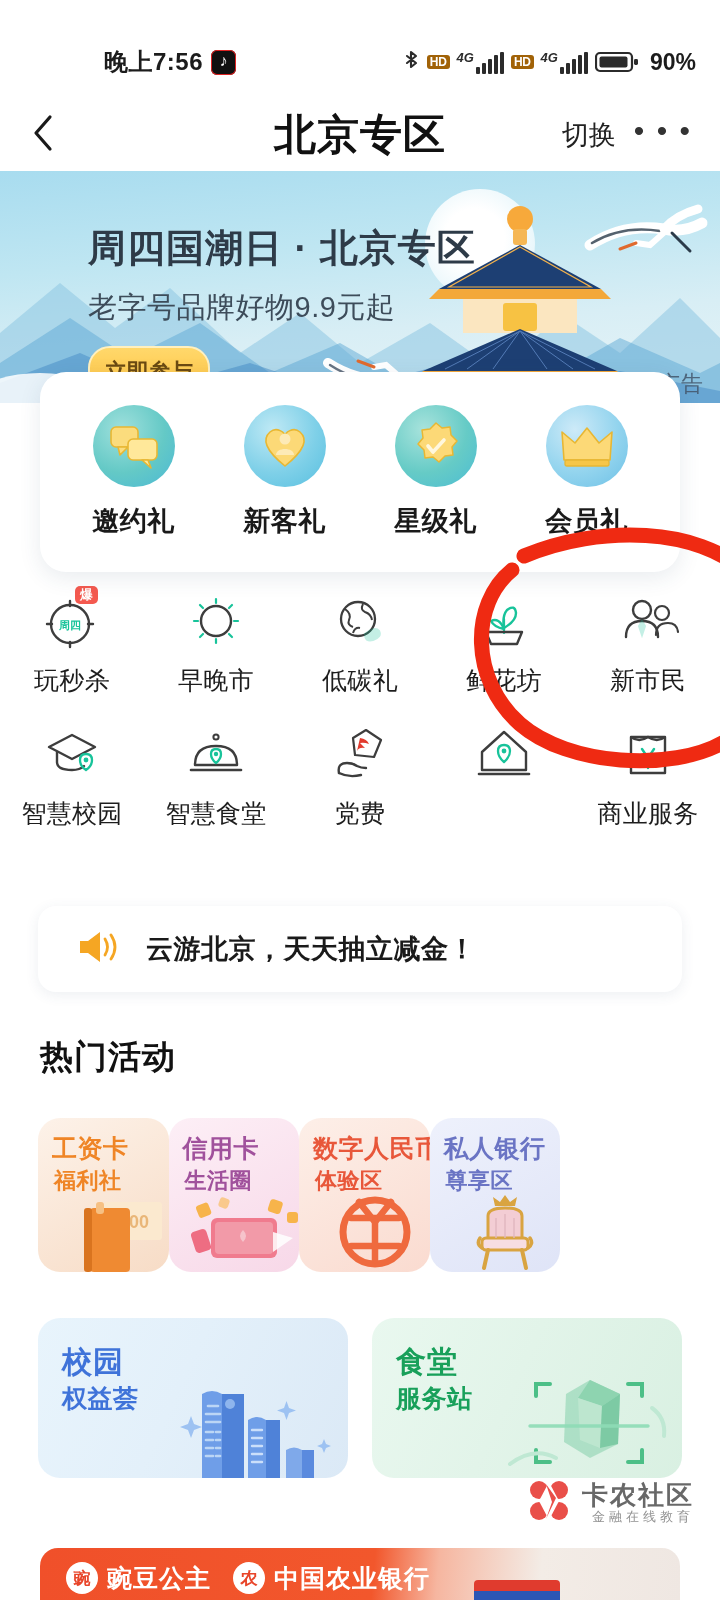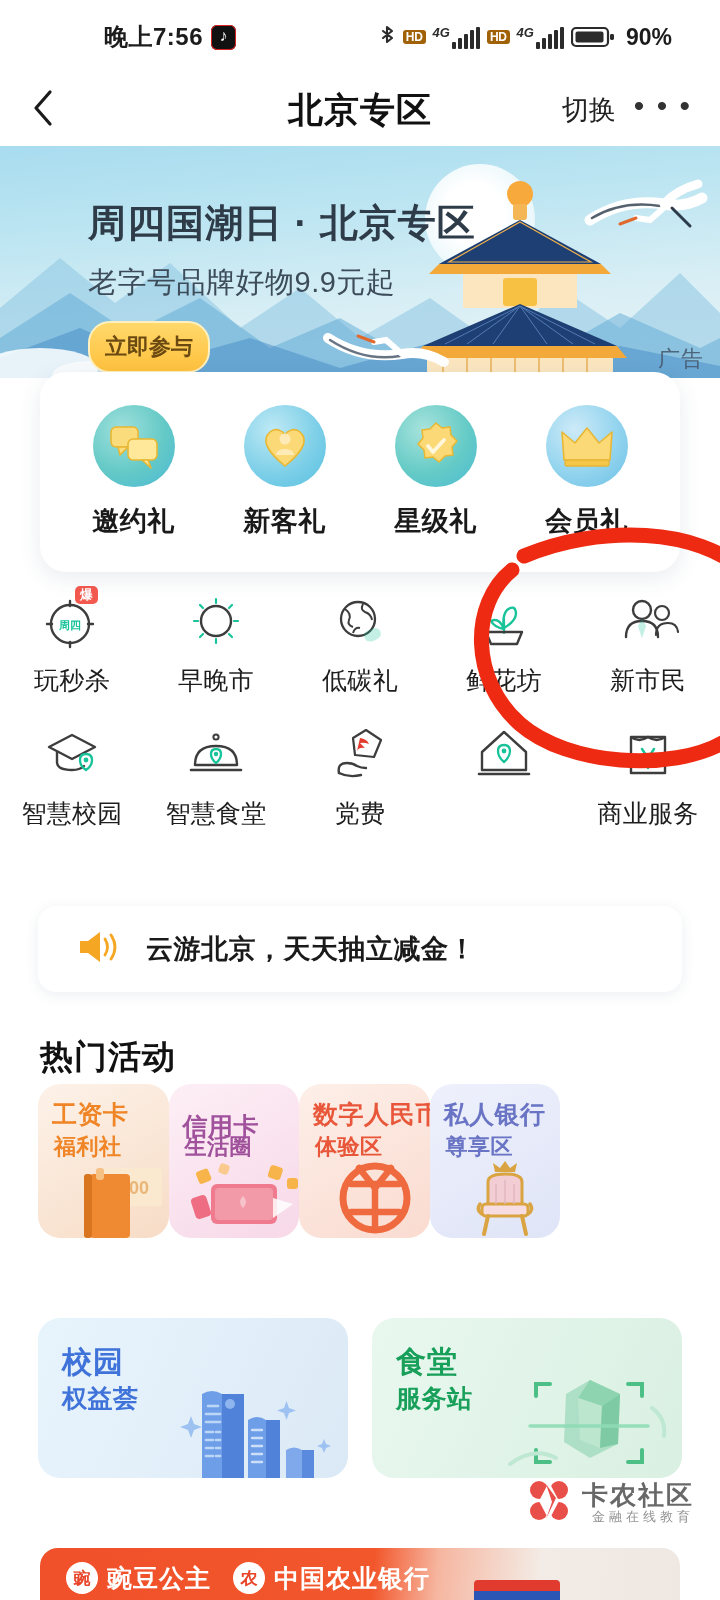--- a/index.html
+++ b/index.html
@@ -8,21 +8,21 @@
     font-family:"Liberation Sans","DejaVu Sans",sans-serif;
     background:#ffffff;
     position:relative;
     overflow:hidden;
   }
 
   
   .statusbar{
     height:74px; width:100%;
     display:flex; align-items:center; justify-content:space-between;
-    padding:0 48px 0 0; background:#fff;
+    padding:0 24px 0 0; background:#fff;margin-top:25px;
   }
   .sb-left{ display:flex; align-items:center; gap:8px; padding-left:104px; }
   .sb-time{ font-size:24px; font-weight:700; color:#1c1c1c; letter-spacing:.5px;}
   .tiktok-ico{
     width:25px;height:25px;border-radius:6px;
     background:#111; position:relative; display:inline-block;
     box-shadow:0 0 0 1px #d22 inset;
   }
   .tiktok-ico:before{
     content:"♪"; position:absolute; left:50%; top:50%;
@@ -45,21 +45,21 @@
   .bars i:nth-child(4){height:19px;}
   .bars i:nth-child(5){height:22px;}
 
   
   .navbar{
     height:72px; display:flex; align-items:center; position:relative; background:#fff;
   }
   .nav-back{ width:86px; display:flex; justify-content:center; align-items:center; cursor:pointer;}
   .nav-title{
     position:absolute; left:0; right:0; text-align:center;
-    font-size:35px; font-weight:700; color:#111; letter-spacing:1px;
+    font-size:42px; font-weight:700; color:#111; letter-spacing:1px;
     pointer-events:none;
   }
   .nav-right{ margin-left:auto; display:flex; align-items:center; gap:18px; padding-right:28px; z-index:2;}
   .nav-switch{ font-size:27px; color:#222; font-weight:500;}
   .nav-dots{ font-size:30px; color:#333; letter-spacing:2px; line-height:.5; padding-bottom:10px;}
 
   
   .banner{
     position:relative; width:100%; height:232px; overflow:hidden;
     background:linear-gradient(175deg,#a8dcef 0%,#bfe6f2 35%,#d8eef5 65%,#e8f4f7 100%);
@@ -124,21 +124,21 @@
     display:flex; align-items:center; padding-left:38px; gap:26px; cursor:pointer;
   }
   .notice-text{ font-size:27px; color:#1a1a1a; font-weight:700; letter-spacing:.5px;}
 
   
   .sect-title{
     position:absolute; left:40px; top:1035px; z-index:6;
     font-size:33px; font-weight:700; color:#111; letter-spacing:1px;
   }
   .hotrow{
-    position:absolute; left:38px; top:1084px; width:522px;
+    position:absolute; left:38px; top:1118px; width:522px;
     display:flex; justify-content:space-between; z-index:6;
   }
   .hotcard{
     width:148px;height:154px;border-radius:22px;position:relative;overflow:hidden;cursor:pointer;
   }
   .hc-t1{ position:absolute; left:14px; top:14px; font-size:25px; font-weight:700; letter-spacing:.5px; white-space:nowrap;}
   .hc-t2{ position:absolute; left:16px; top:48px; font-size:22px; font-weight:700; letter-spacing:.5px;}
 
   .widerow{
     position:absolute; left:38px; top:1318px; width:644px;
@@ -508,21 +508,21 @@
     <svg style="position:absolute;left:34px;bottom:0;" width="100" height="78" viewBox="0 0 100 78">
       <rect x="32" y="8" width="58" height="38" rx="3" fill="#fbe9cf"></rect>
       <text x="62" y="34" font-size="18" fill="#e9b678" text-anchor="middle" font-family="'Liberation Sans',sans-serif" font-weight="700">100</text>
       <rect x="18" y="14" width="40" height="64" rx="4" fill="#ef8a32"></rect>
       <rect x="12" y="14" width="8" height="64" rx="3" fill="#d9741f"></rect>
       <rect x="24" y="8" width="8" height="12" rx="3" fill="#f6c083"></rect>
     </svg>
   </div>
 
   <div class="hotcard" style="background:linear-gradient(150deg,#fdeff6,#f7d8e8);">
-    <div class="hc-t1" style="color:#a0519c;margin-top:12px;">信用卡</div>
+    <div class="hc-t1" style="color:#a0519c;">信用卡</div>
     <div class="hc-t2" style="color:#a0519c;">生活圈</div>
     <svg style="position:absolute;left:8px;bottom:2px;" width="132" height="78" viewBox="0 0 132 78">
       <rect x="34" y="26" width="66" height="40" rx="6" fill="#f07b8e"></rect>
       <rect x="38" y="30" width="58" height="32" rx="4" fill="#f29aa8"></rect>
       <path d="M66 38 q6 6 0 12 q-6 -6 0 -12Z" fill="#f6c3cb"></path>
       <path d="M96 40 l20 6 -20 14Z" fill="#fff" opacity=".85"></path>
       <rect x="16" y="38" width="16" height="22" rx="4" fill="#ee6d82" transform="rotate(-18 24 49)"></rect>
       <rect x="20" y="12" width="13" height="13" rx="3" fill="#f7b44b" transform="rotate(-22 26 18)"></rect>
       <rect x="92" y="8" width="13" height="13" rx="3" fill="#f7b44b" transform="rotate(18 98 14)"></rect>
       <rect x="110" y="20" width="11" height="11" rx="3" fill="#f7b44b"></rect>

